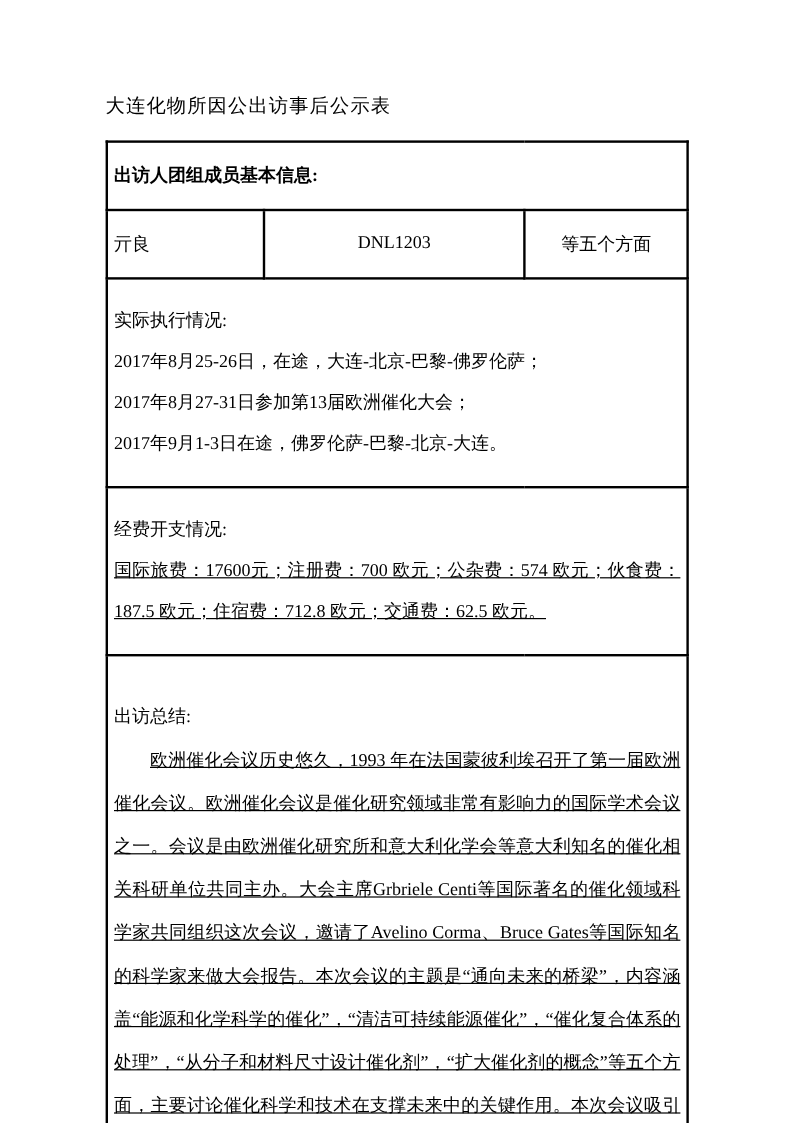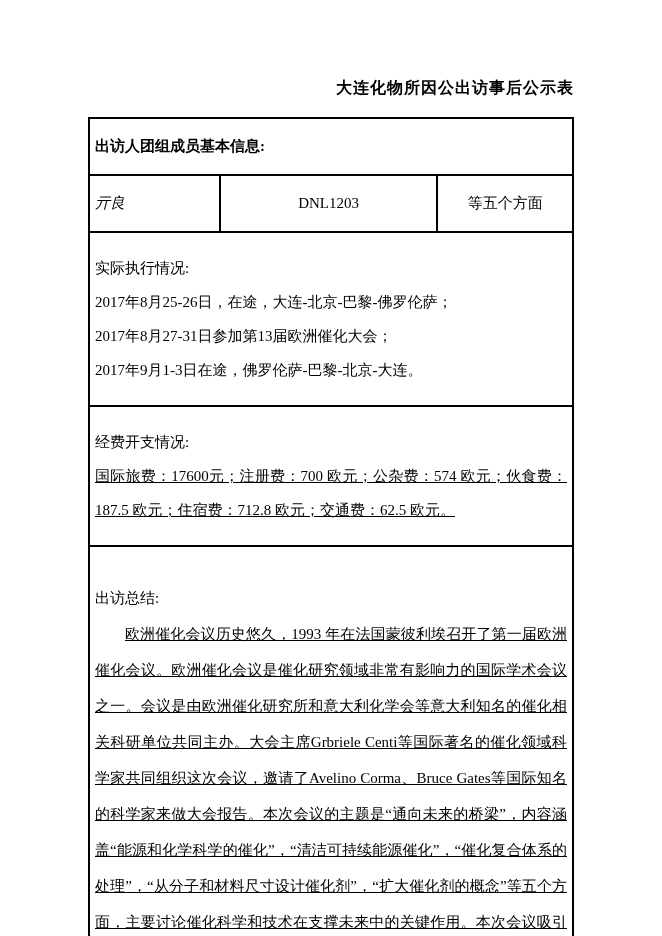--- a/index.html
+++ b/index.html
@@ -13,22 +13,22 @@
   }
   .page {
     width: 662px;
     height: 936px;
     padding: 78px 88px 0 88px;
     background: #ffffff;
     overflow: hidden;
   }
   .title {
     font-size: 16px;
-    font-weight: bold;
-    text-align: right;
+    font-weight: normal;
+    text-align: left;
     letter-spacing: 1px;
     margin-bottom: 18px;
   }
   table.doc-table {
     width: 486px;
     border-collapse: collapse;
     table-layout: fixed;
   }
   table.doc-table td {
     border: 2px solid #000000;
@@ -40,21 +40,21 @@
   col.c-dept { width: 45%; }
   col.c-pos  { width: 28%; }
   .center { text-align: center; }
   td.row-head {
     height: 32px;
     font-weight: bold;
     padding-left: 6px;
   }
   tr.col-header-row td { height: 33px; font-weight: bold; text-align: center; }
   tr.member-row td { height: 38px; }
-  td.name-cell { padding-left: 24px; font-style: italic; }
+  td.name-cell { padding-left: 24px; }
   td.section {
     vertical-align: top;
     line-height: 34px;
     padding: 6px 6px 8px 6px;
   }
   .section-title { font-weight: normal; }
   .para { text-align: justify; text-decoration: underline; }
   td.summary-cell {
     line-height: 36px;
     height: 500px;

